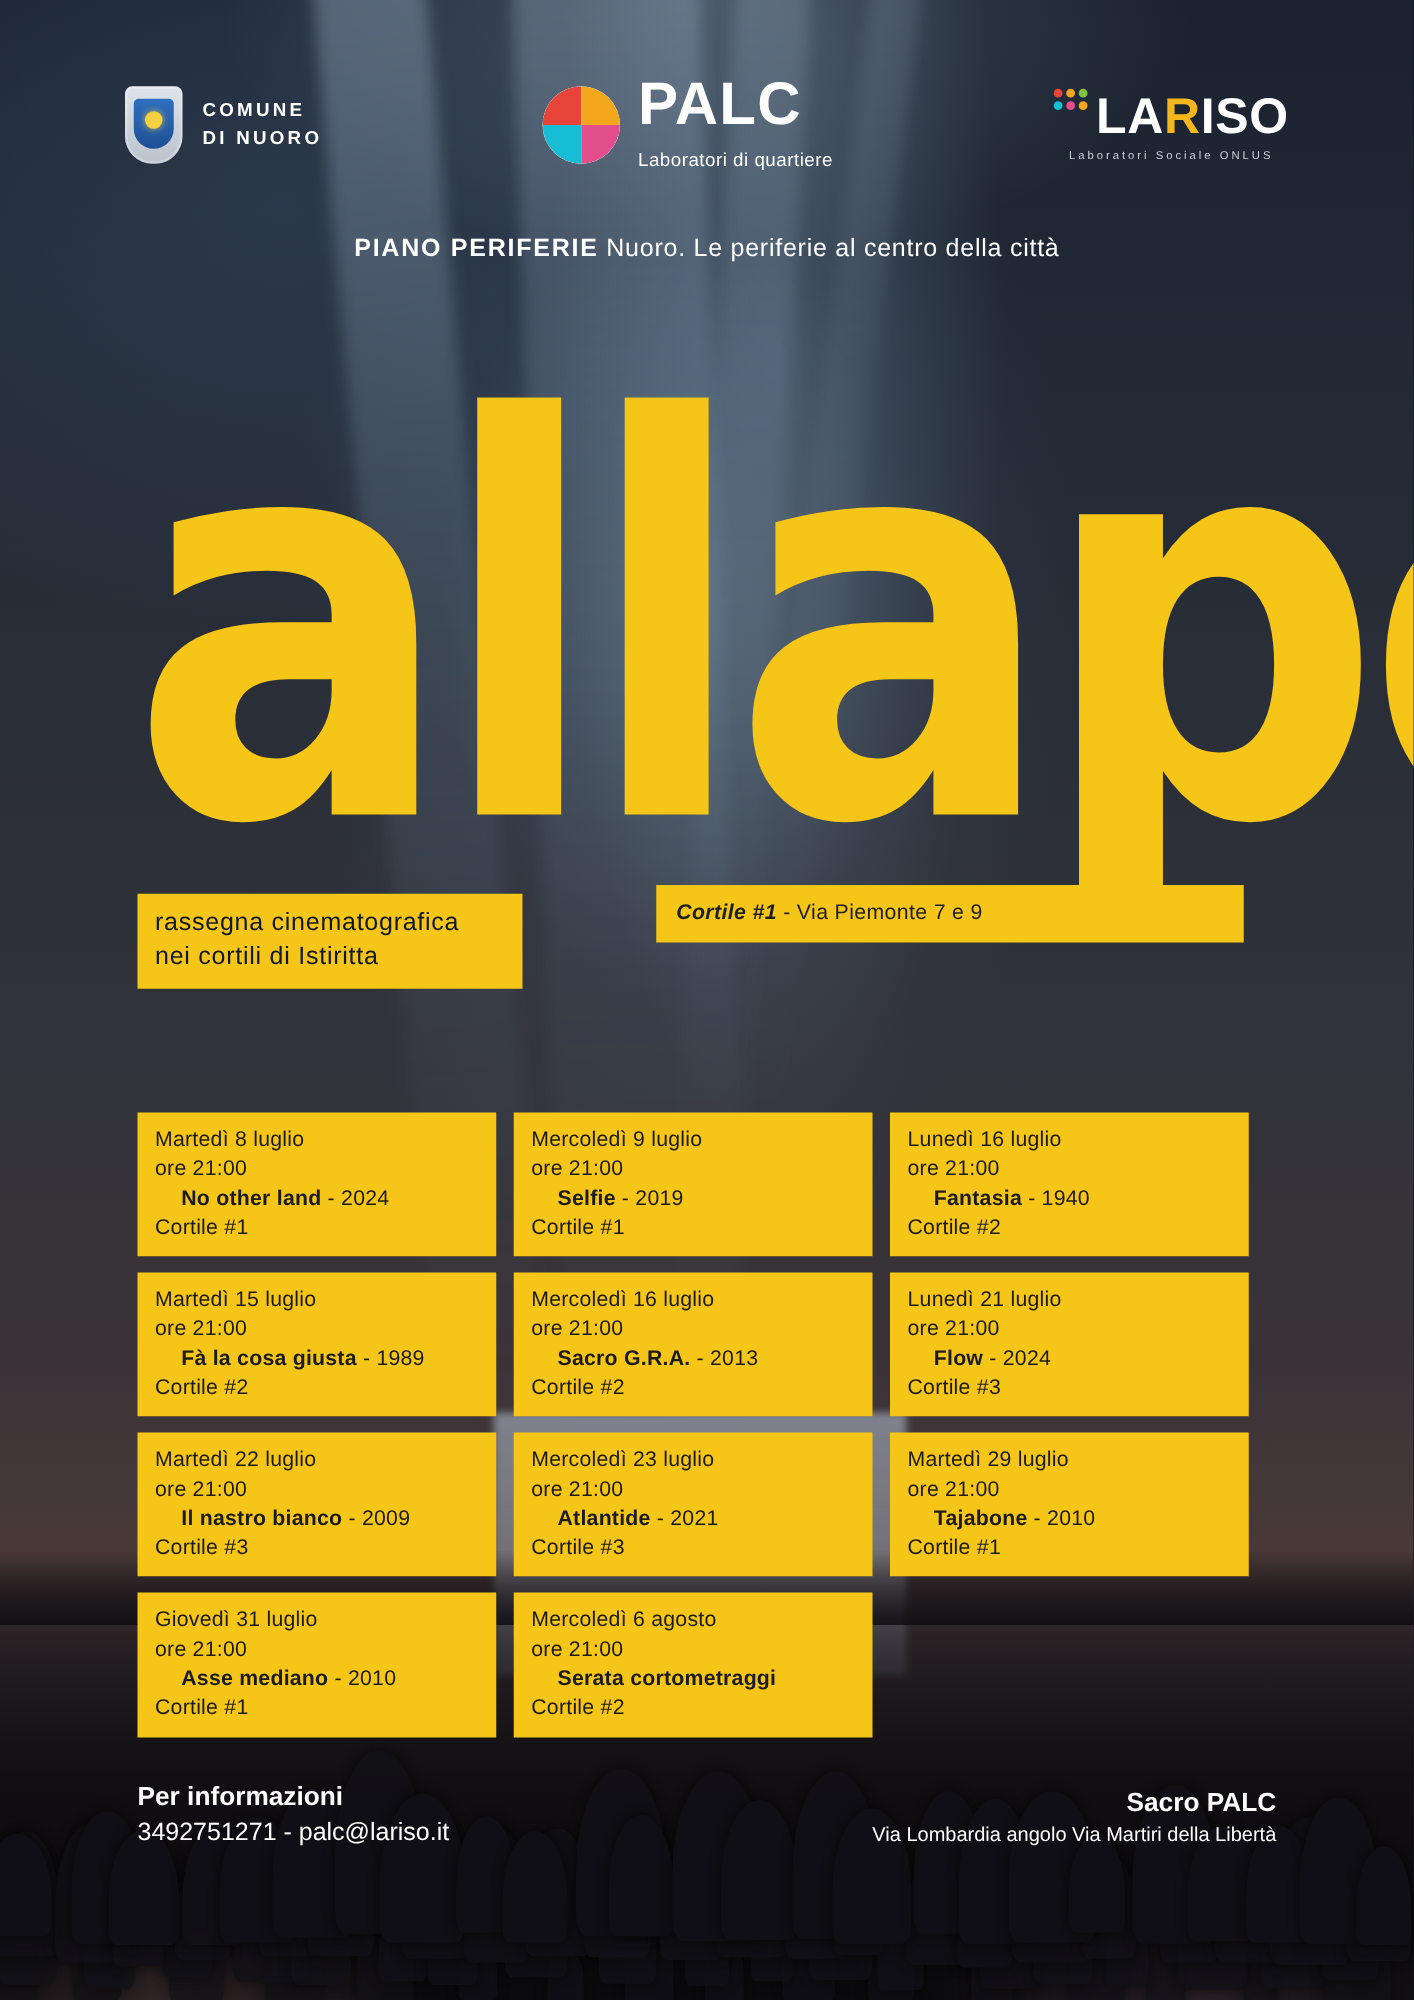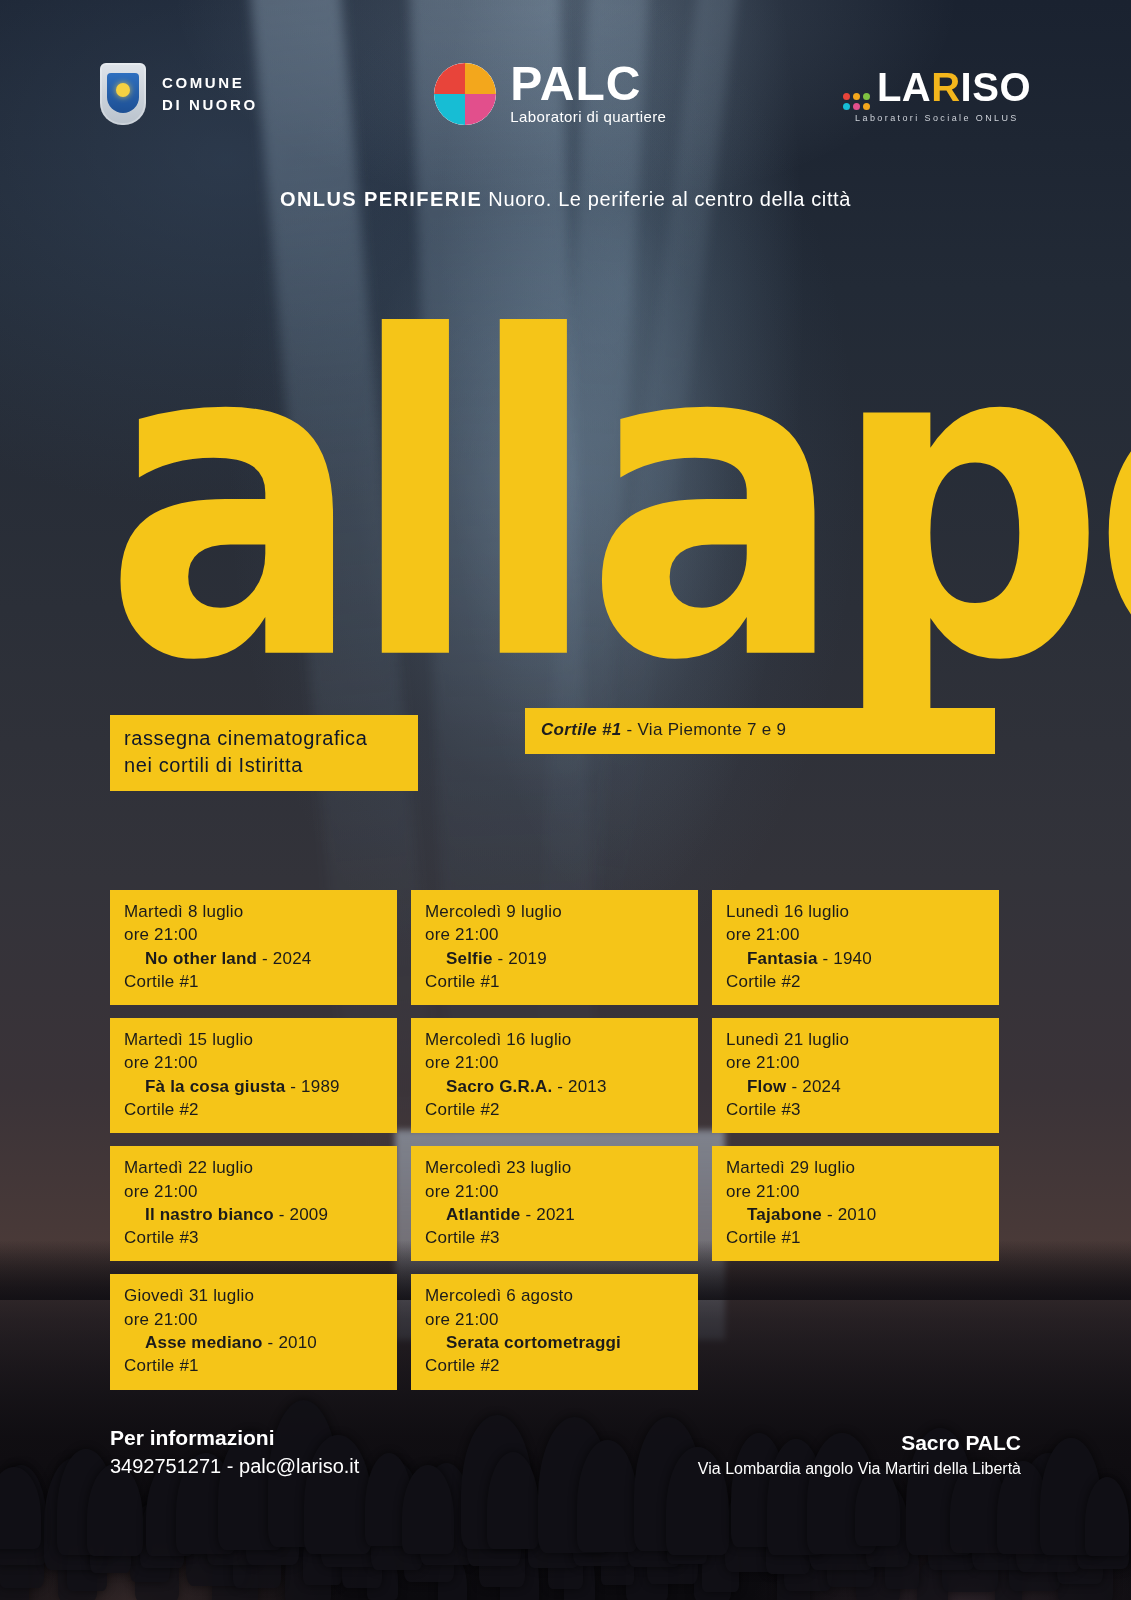--- a/index.html
+++ b/index.html
@@ -98,25 +98,25 @@
   .palc-mark i:nth-child(1) { left: 0; top: 0; background: #e8443a; border-radius: 100% 0 0 0; }
   .palc-mark i:nth-child(2) { right: 0; top: 0; background: #f3a71c; border-radius: 0 100% 0 0; }
   .palc-mark i:nth-child(3) { left: 0; bottom: 0; background: #17bdd4; border-radius: 0 0 0 100%; }
   .palc-mark i:nth-child(4) { right: 0; bottom: 0; background: #e24f8c; border-radius: 0 0 100% 0; }
   .palc-words { color: #fff; }
   .palc-words .big {
     font-size: 48px; font-weight: 800; letter-spacing: 1px; line-height: .92;
     font-family: "Liberation Sans", sans-serif;
   }
   .palc-words .small {
-    font-size: 15px; letter-spacing: .4px; margin-top: 2px;
+    font-size: 15px; letter-spacing: .4px; margin-top: 14px;
     font-family: "Liberation Sans", sans-serif;
   }
   .logo-lariso { text-align: center; }
-  .lariso-row { display: flex; align-items: flex-end; gap: 7px; }
+  .lariso-row { display: flex; align-items: flex-start; gap: 7px; }
   .dots { display: grid; grid-template-columns: repeat(3, 7px); gap: 3px; }
   .dots s { display: block; width: 7px; height: 7px; border-radius: 50%; }
   .lariso-word {
     font-size: 40px; font-weight: 800; color: #fff; letter-spacing: .5px;
     font-family: "Liberation Sans", sans-serif;
   }
   .lariso-word em { font-style: normal; color: #f3b61c; }
   .lariso-sub {
     font-size: 9px; letter-spacing: 2.4px; color: #cfd3da; margin-top: 3px;
     font-family: "Liberation Sans", sans-serif;
@@ -314,21 +314,21 @@
             <s style="background:#e24f8c"></s>
             <s style="background:#f3a71c"></s>
         </div>
         <div class="lariso-word">LA<em>R</em>ISO</div>
       </div>
       <div class="lariso-sub">Laboratori Sociale ONLUS</div>
     </div>
   </div>
 
   <div class="tagline">
-    <b>ONLUS PERIFERIE</b><span> Nuoro. Le periferie al centro della città</span>
+    <b>PIANO PERIFERIE</b><span> Nuoro. Le periferie al centro della città</span>
   </div>
 
   <div class="title">allaperto</div>
 
   <div class="subtitle-box">
     <div>rassegna cinematografica</div>
     <div>nei cortili di Istiritta</div>
   </div>
 
   <div class="venues-box" id="venues">

